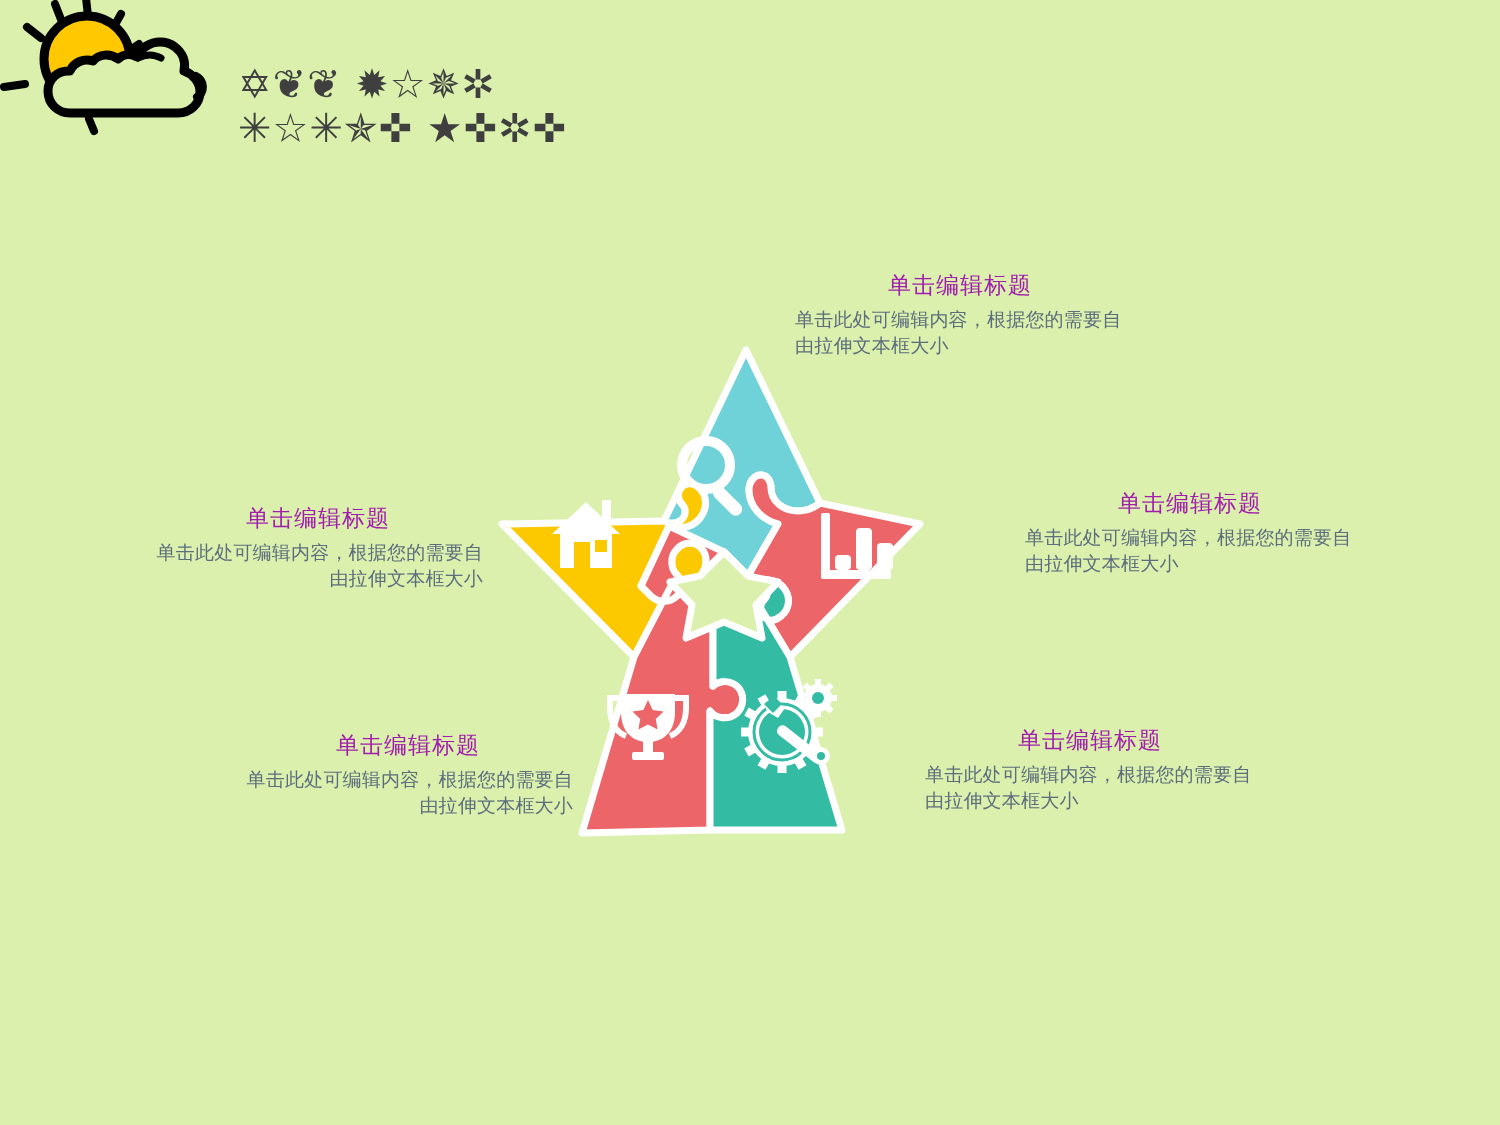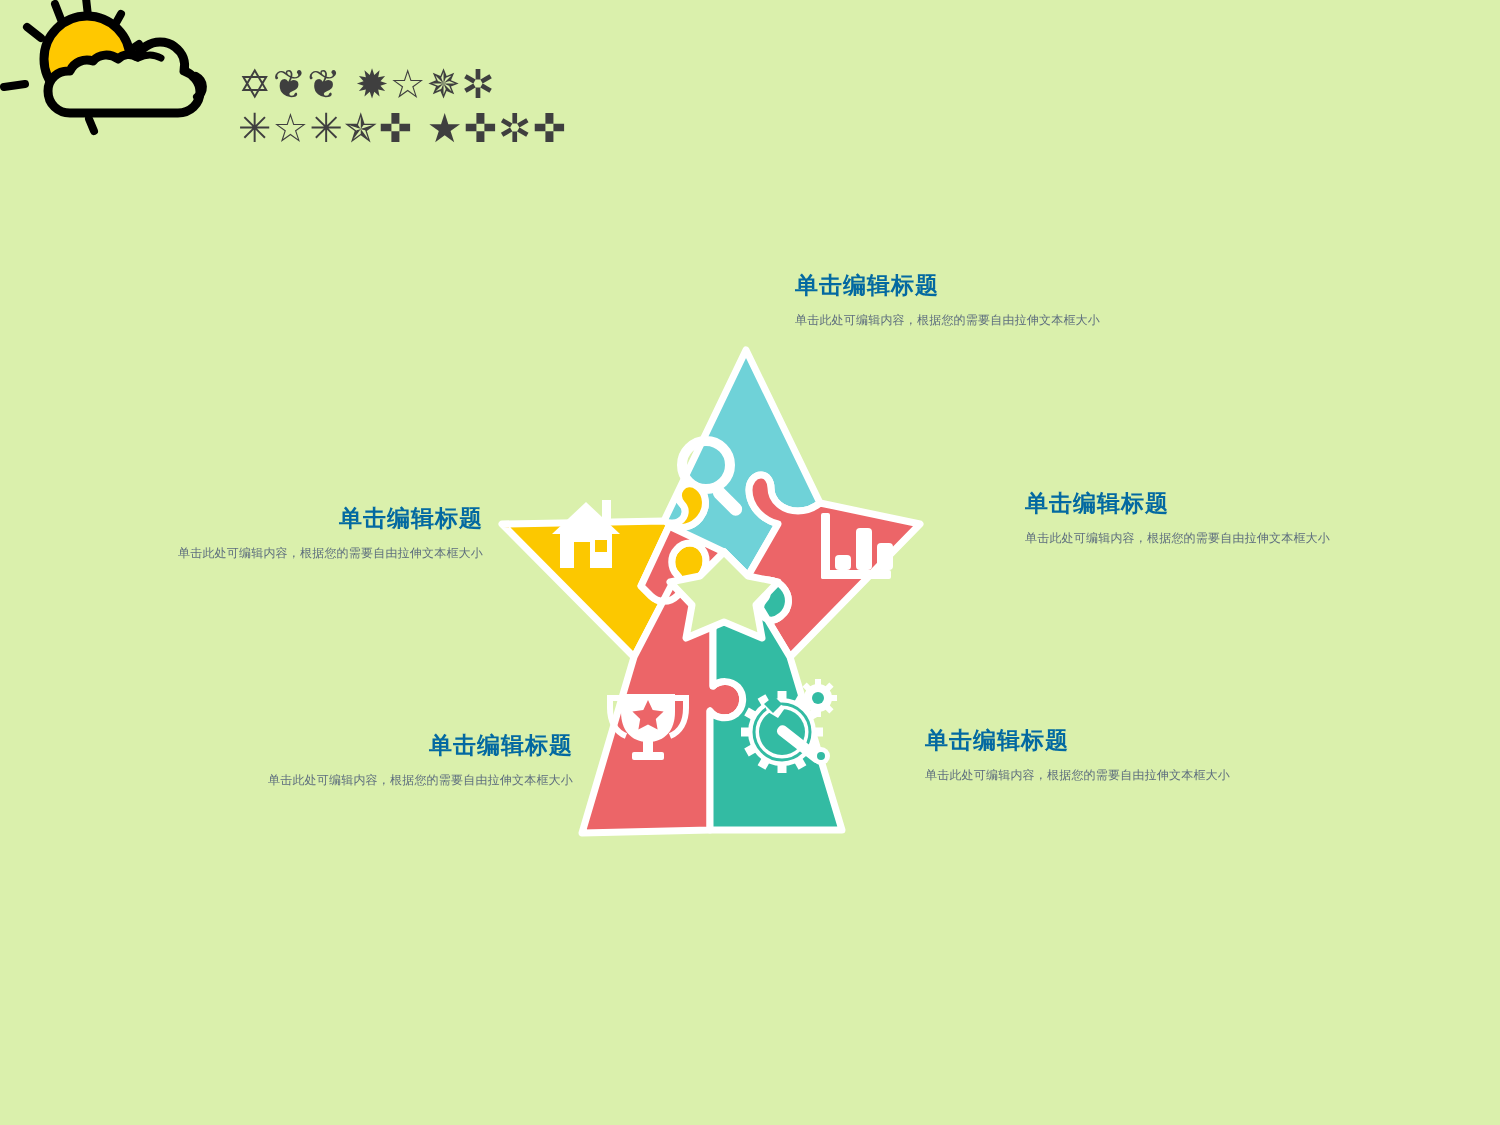--- a/index.html
+++ b/index.html
@@ -50,28 +50,29 @@
     height: 530px;
   }
 
   
   .text-block {
     position: absolute;
     width: 330px;
   }
   .text-block .blk-title {
     font-size: 23px;
-    font-weight: bold;
-    color: #0369a1;
+    font-weight: normal;
+    color: #a21caf;
     line-height: 30px;
     margin: 0 0 7px 0;
     letter-spacing: 1px;
+    text-align: center;
   }
   .text-block .blk-body {
-    font-size: 12px;
+    font-size: 19px;
     color: #5d6d7e;
     line-height: 26px;
     margin: 0;
     letter-spacing: 0.2px;
   }
   .align-left  { text-align: left; }
   .align-right { text-align: right; }
 
   #tb-top    { left: 795px;  top: 270px; }
   #tb-right  { left: 1025px; top: 488px; }

